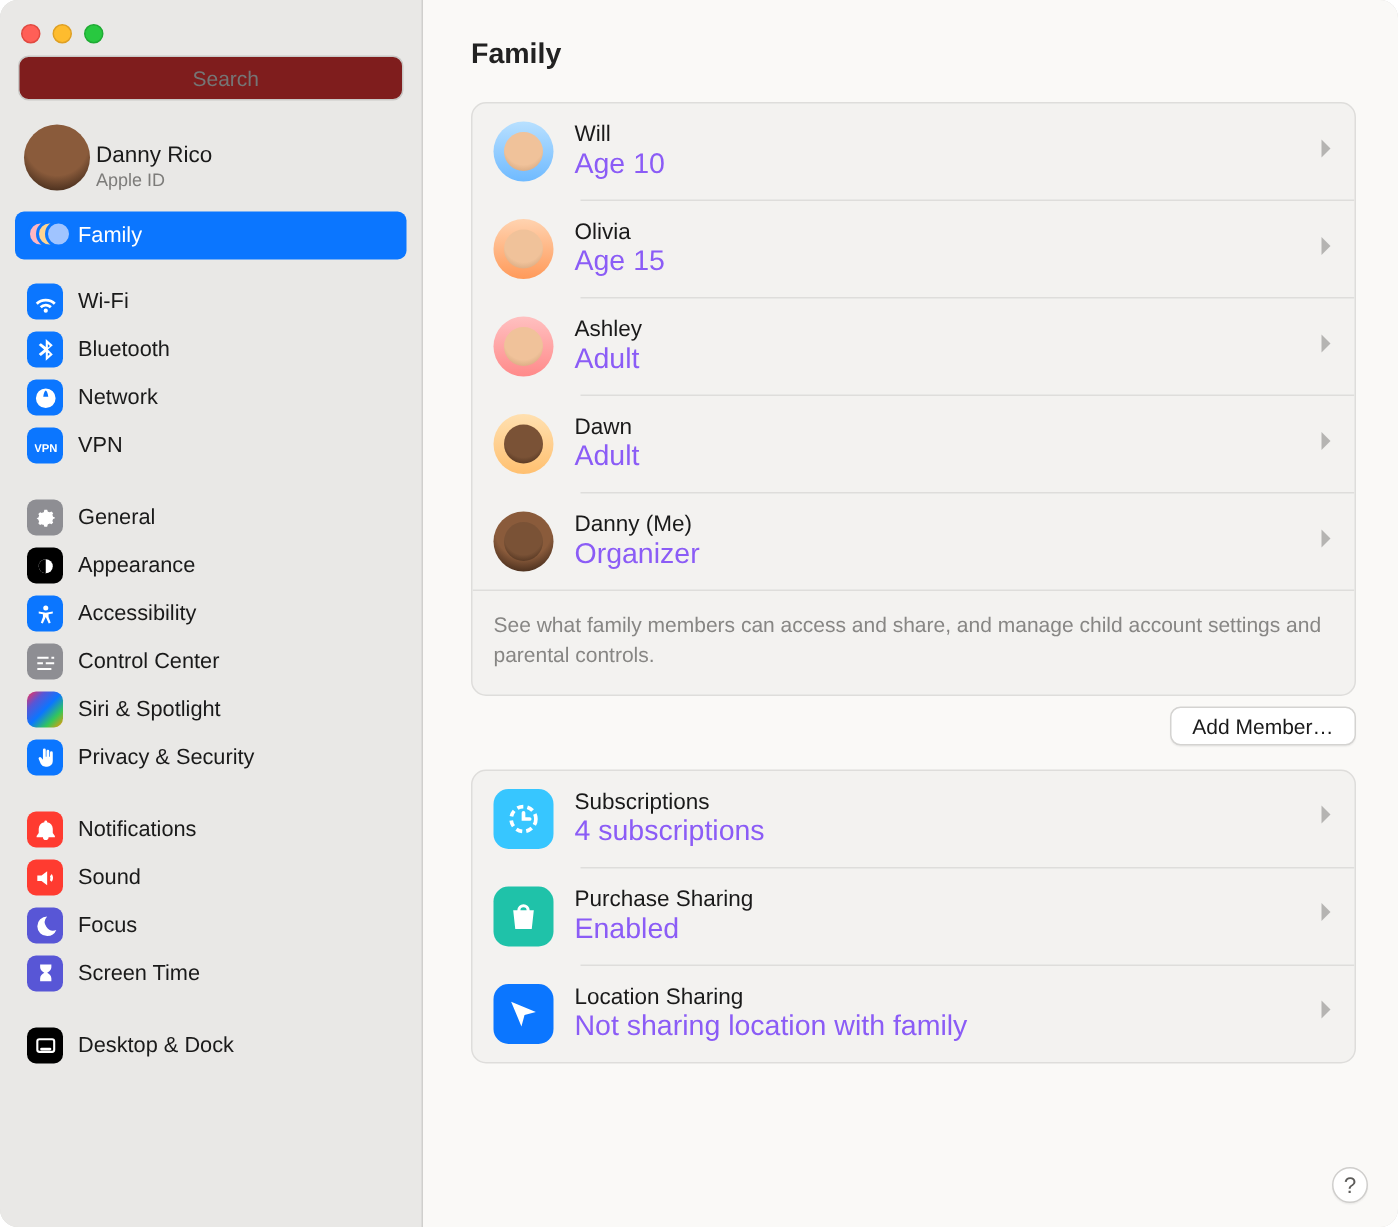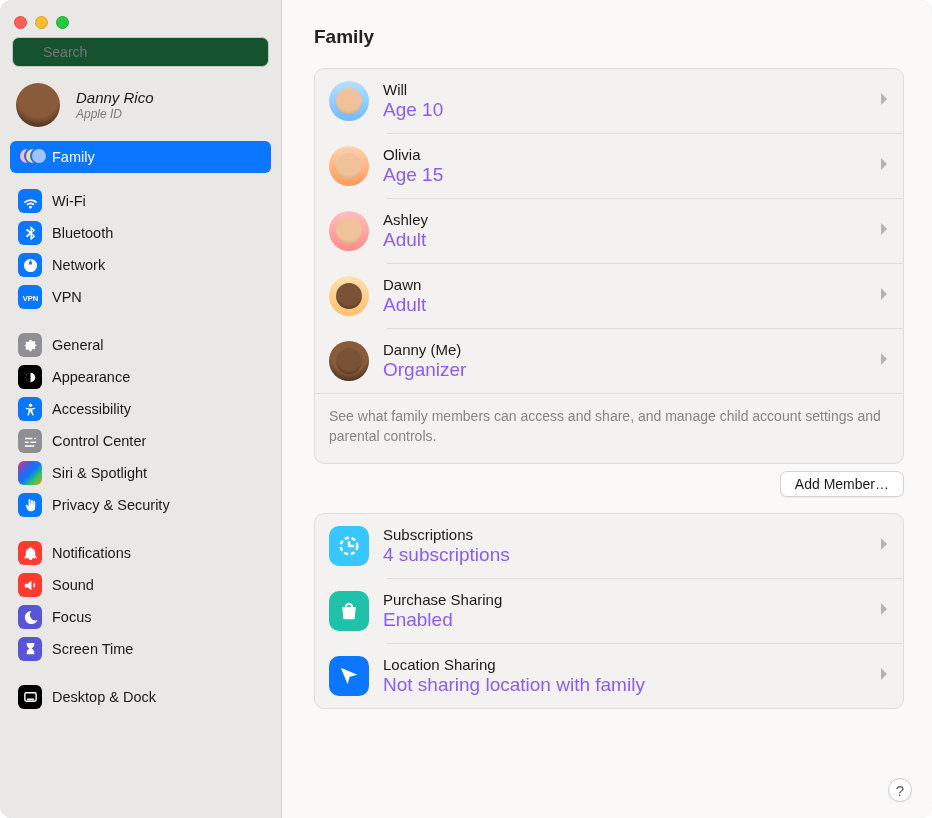--- a/index.html
+++ b/index.html
@@ -37,38 +37,38 @@
   .dot { width: 13px; height: 13px; border-radius: 50%; }
   .dot.red { background: #ff5f57; border:1px solid #e14940;}
   .dot.yellow { background: #febc2e; border:1px solid #dfa023;}
   .dot.green { background: #28c840; border:1px solid #1fab34;}
   .search-wrap { padding: 0 12px 10px; }
   .search {
     width: 100%;
     height: 30px;
     border-radius: 7px;
     border: 1px solid #c9c8c6;
-    background: #14532d;
+    background: #7f1d1d;
     padding: 0 10px 0 30px;
     font-size: 14px;
     color: #9a9997;
     position: relative;
+    text-align: center;
   }
   .search-ctr { position: relative; }
   .search-icon {
     position: absolute;
     left: 9px; top: 50%;
     transform: translateY(-50%);
     width: 15px; height: 15px;
     color: #8f8e8c;
   }
   .profile {
-    display:flex; align-items:center; gap:16px;
+    display:flex; align-items:flex-end; gap:4px;
     padding: 6px 12px 12px 16px;
-    font-style: italic;
   }
   .profile .avatar {
     width: 44px; height: 44px; border-radius: 50%;
     background: radial-gradient(circle at 50% 30%, #8a5b3b 0 55%, #25160d 100%);
     flex-shrink:0;
   }
   .profile .txt .name { font-size: 15px; color:#1a1a1a; }
   .profile .txt .sub  { font-size: 12px; color:#7d7c7a; margin-top:1px;}
   .section { padding: 2px 10px 10px; }
   .section + .section { padding-top: 6px; }

